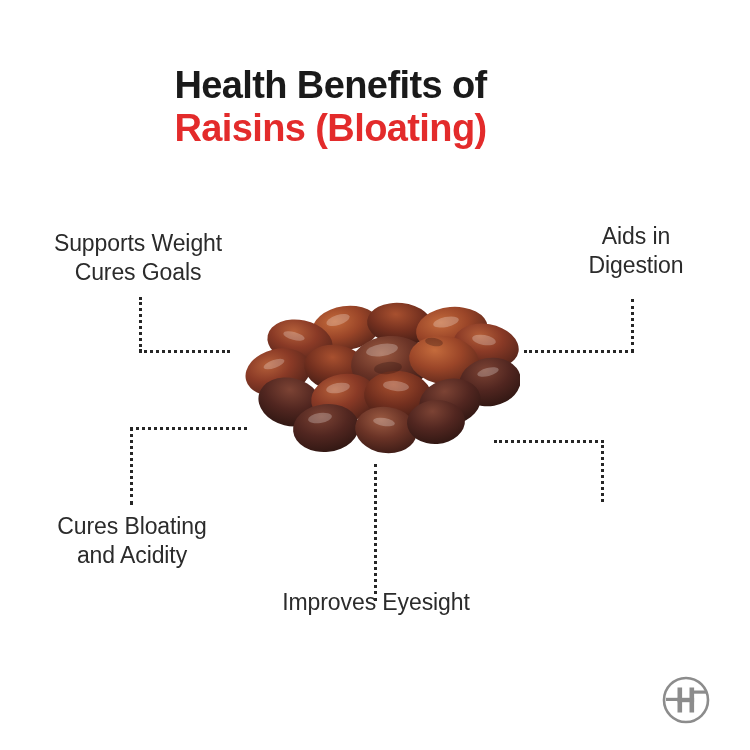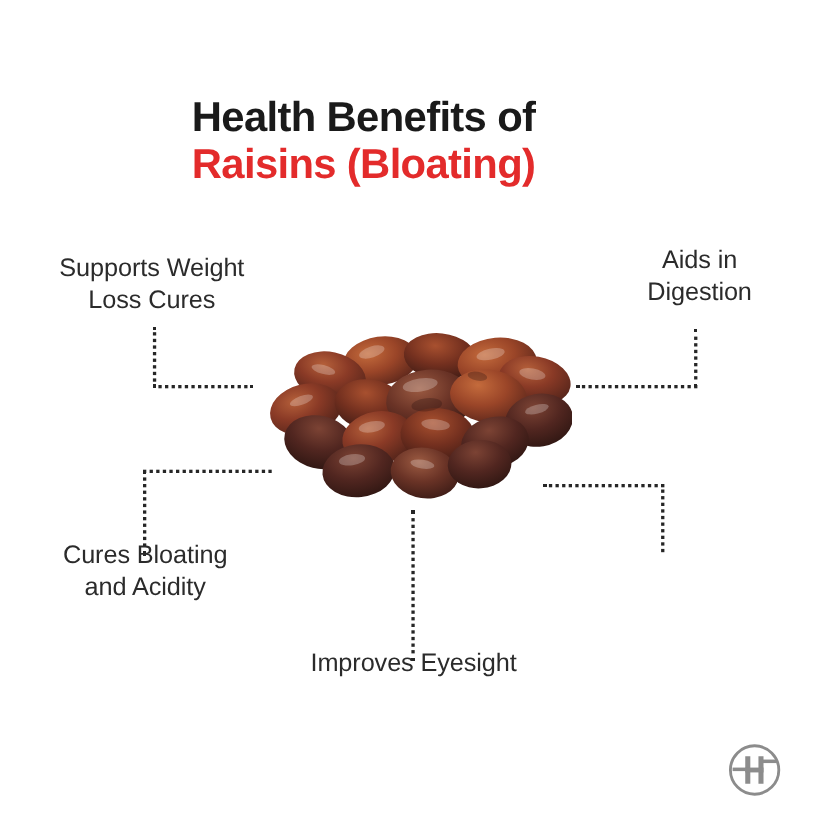--- a/index.html
+++ b/index.html
@@ -21,21 +21,20 @@
   }
 
   
   .title-block {
     position: absolute;
     top: 64px;
     left: 0;
     width: 661px;
     text-align: center;
     line-height: 1.14;
-    margin-top: 22px;
   }
   .title-line1 {
     display: block;
     font-size: 38px;
     font-weight: 700;
     letter-spacing: -0.6px;
     color: #1a1a1a;
   }
   .title-line2 {
     display: block;
@@ -51,21 +50,21 @@
     font-size: 23px;
     font-weight: 400;
     color: #2b2b2b;
     line-height: 1.28;
     letter-spacing: -0.1px;
     white-space: pre-line;
   }
 
   .label-weight-loss   { top: 229px; left: 18px;  width: 240px; text-align: center; }
   .label-digestion     { top: 222px; left: 540px; width: 192px; text-align: center; }
-  .label-bloating      { top: 490px; left: 14px;  width: 236px; text-align: center; }
+  .label-bloating      { top: 512px; left: 14px;  width: 236px; text-align: center; }
   .label-immunity      { top: 513px; left: 480px; width: 254px; text-align: center; }
   .label-eyesight      { top: 588px; left: 248px; width: 256px; text-align: center; }
 
   
   .conn-v, .conn-h {
     position: absolute;
   }
   .conn-v {
     width: 0;
     border-left: 3px dotted #262626;
@@ -132,21 +131,21 @@
 
   <div class="conn-h c-bl-h"></div>
   <div class="conn-v c-bl-v"></div>
 
   <div class="conn-h c-br-h"></div>
   <div class="conn-v c-br-v"></div>
 
   <div class="conn-v c-ct-v"></div>
 
   <div class="benefit-label label-weight-loss">Supports Weight
-Loss Cures</div>
+Cures Goals</div>
 
   <div class="benefit-label label-digestion">Aids in
 Digestion</div>
 
   <div class="benefit-label label-bloating">Cures Bloating
 and Acidity</div>
 
 
   <div class="benefit-label label-eyesight">Improves Eyesight</div>
 

